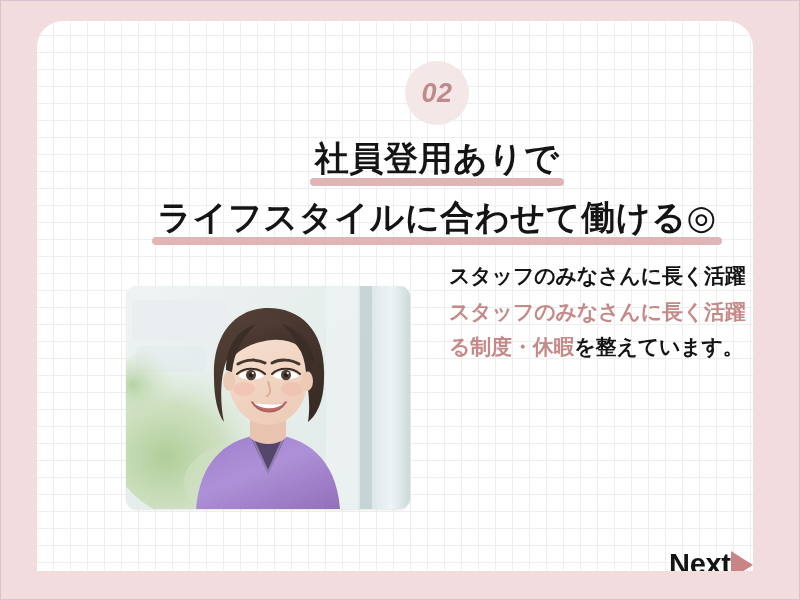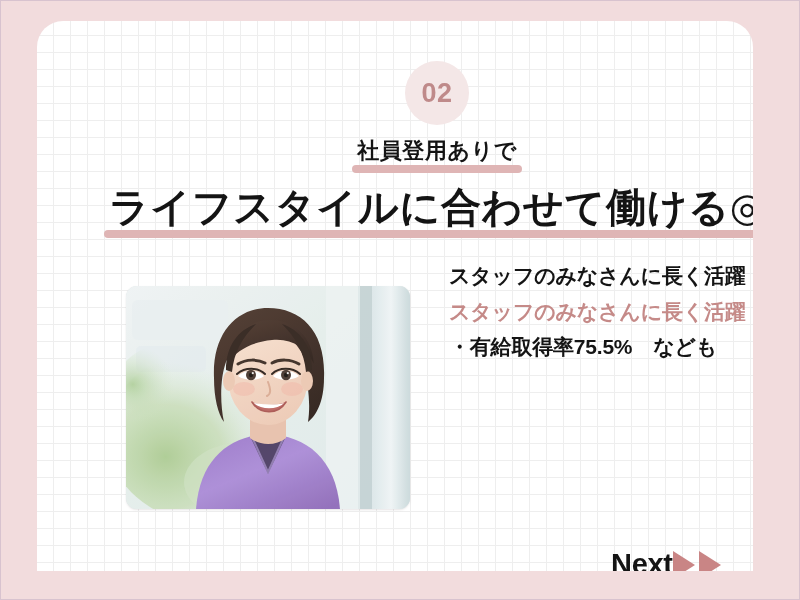--- a/index.html
+++ b/index.html
@@ -46,20 +46,21 @@
     position: absolute;
     left: 368px;
     top: 40px;
     width: 64px;
     height: 64px;
     border-radius: 50%;
     background: #f4e7e7;
     display: flex;
     align-items: center;
     justify-content: center;
+    font-style: italic;
   }
   #badge .num {
     color: #bf8a8a;
     font-size: 27px;
     font-weight: bold;
     letter-spacing: 0.5px;
     line-height: 1;
   }
 
   
@@ -76,36 +77,36 @@
     font-size: 0;           
     line-height: 1;
   }
   .hl-line + .hl-line { margin-top: 12px; }
 
   .hl-text {
     display: inline-block;
     position: relative;
     color: #141414;
     font-weight: bold;
-    font-size: 22px;
+    font-size: 34px;
     line-height: 1.12;
     letter-spacing: 0.6px;
     padding-bottom: 9px;
   }
   .hl-text::after {
     content: "";
     position: absolute;
     left: -5px;
     right: -5px;
     bottom: 0;
     height: 8px;
     border-radius: 4px;
     background: #dfb5b5;
   }
-  .hl-line.second .hl-text { font-size: 40px; }
+  .hl-line.second .hl-text { font-size: 34px; }
 
   
   #photo {
     position: absolute;
     left: 89px;
     top: 265px;
     width: 284px;
     height: 223px;
     border-radius: 11px;
     overflow: hidden;
@@ -129,21 +130,21 @@
     color: #141414;
     line-height: 1;
     margin-bottom: 14.5px;
     letter-spacing: -0.2px;
   }
   .copy-line .accent { color: #c58a88; }
 
   
   #next {
     position: absolute;
-    left: 574px;
+    left: 632px;
     top: 529px;
     display: flex;
     align-items: center;
   }
   #next .label {
     font-size: 29px;
     font-weight: bold;
     color: #141414;
     line-height: 1;
     letter-spacing: -0.3px;
@@ -272,21 +273,21 @@
     </div>
 
     <div id="copy">
       <span class="copy-line">
         <span>スタッフのみなさんに長く活躍</span>
       </span>
       <span class="copy-line">
         <span class="accent">スタッフのみなさんに長く活躍</span>
       </span>
       <span class="copy-line">
-        <span>・有給取得率75.5%　なども</span>
+        <span class="accent">る制度・休暇</span><span>を整えています。</span>
       </span>
     </div>
 
     <div id="next">
       <span class="label">Next</span>
       <span class="arrows">
         <span class="tri"></span>
         <span class="tri"></span>
       </span>
     </div>

